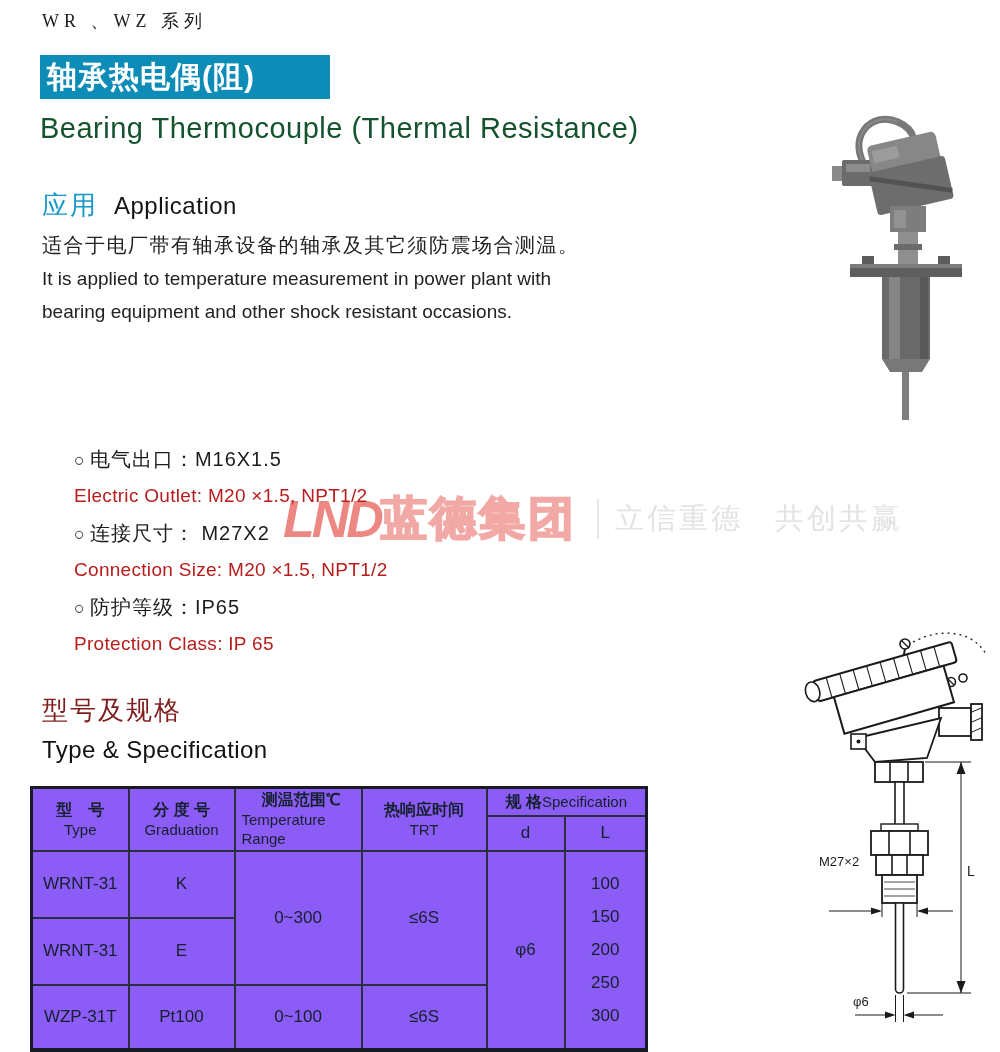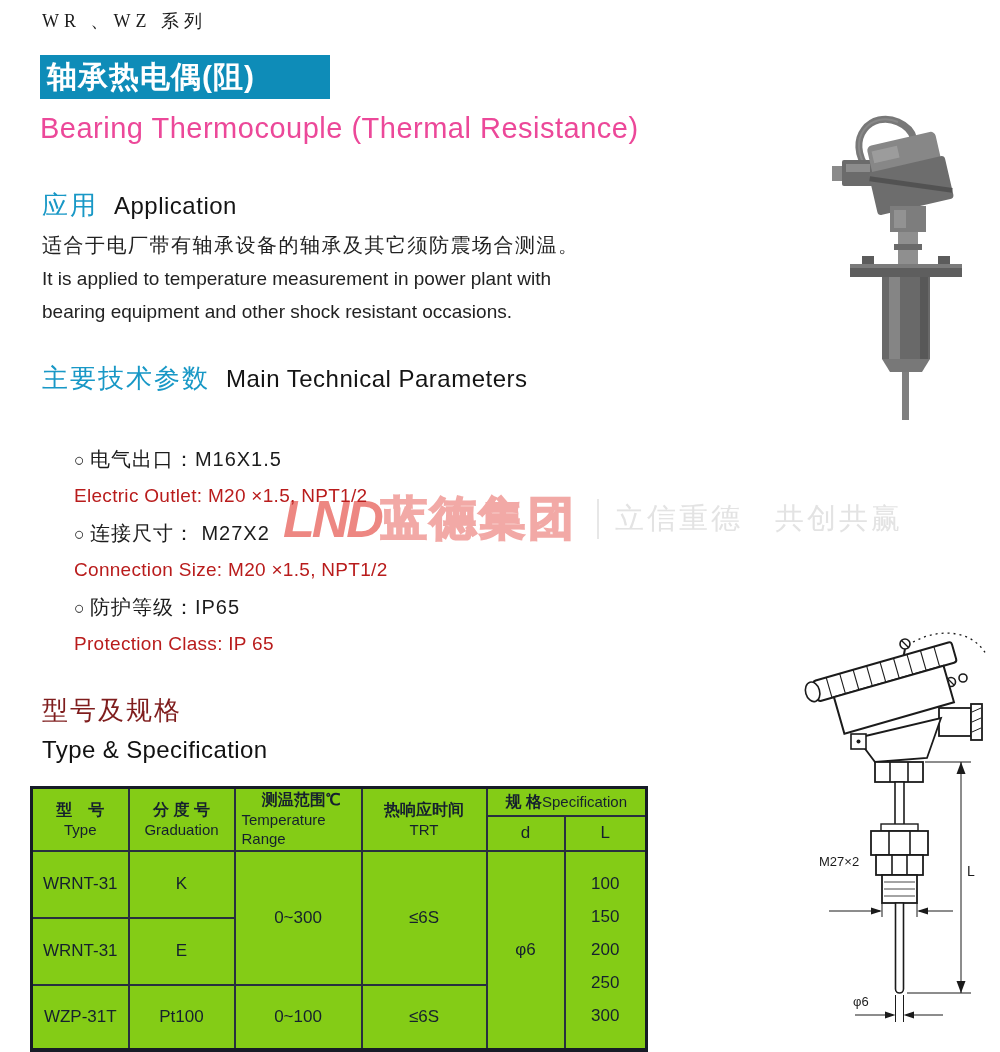--- a/index.html
+++ b/index.html
@@ -8,21 +8,21 @@
   .page { position:relative; width:1000px; height:1052px; background:#fff; overflow:hidden; }
 
   .series { position:absolute; left:42px; top:9px; font-family:Liberation Serif, serif;
             font-size:18px; letter-spacing:5px; color:#1a1a1a; }
 
   .banner { position:absolute; left:40px; top:55px; width:290px; height:44px;
             background:#0e8cb8; color:#ffffff; font-weight:bold; font-size:30px;
             line-height:44px; padding-left:7px; letter-spacing:1px; }
 
   .title-en { position:absolute; left:40px; top:112px; font-size:29px; font-weight:500;
-              color:#ec4899; letter-spacing:0.5px; white-space:nowrap; }
+              color:#14532d; letter-spacing:0.5px; white-space:nowrap; }
 
   .sec-head { position:absolute; left:42px; white-space:nowrap; }
   .sec-head .zh { color:#1898c6; font-size:26px; letter-spacing:2px; }
   .sec-head .en { color:#141414; font-size:24px; margin-left:16px; letter-spacing:0.5px; }
   .app-head { top:188px; }
   .param-head { top:361px; }
 
   .app-body { position:absolute; left:42px; top:229px; line-height:33px; z-index:2; }
   .app-body .line { display:block; font-size:19px; color:#222; }
   .app-body .zh-line { font-size:20px; letter-spacing:1.5px; }
@@ -39,21 +39,21 @@
             opacity:0.8; letter-spacing:-3px; margin-right:0; }
   .wm-cn { font-size:46px; font-weight:bold; letter-spacing:3px; color:#fbeeee;
            -webkit-text-stroke:2px #f2a9a6; }
   .wm-sep { display:inline-block; width:2px; height:40px; background:#e7e7e7; margin:0 16px 0 20px; }
   .wm-slogan { font-size:29px; color:#e3e3e3; letter-spacing:3px; }
 
   .spec-head-zh { position:absolute; left:42px; top:693px; color:#7f1d1d; font-size:26px; letter-spacing:2px; }
   .spec-head-en { position:absolute; left:42px; top:736px; color:#111; font-size:24px; letter-spacing:0.4px; }
 
   table.spec { position:absolute; left:30px; top:786px; border-collapse:collapse;
-               table-layout:fixed; background:#84cc16; }
+               table-layout:fixed; background:#8b5cf6; }
   table.spec td { border:2px solid #28303f; text-align:center; vertical-align:middle;
                   font-size:17px; color:#15202e; overflow:hidden; }
   table.spec { border:3px solid #161b26; border-bottom-width:5px; }
   .hzh { font-weight:bold; font-size:16px; display:block; line-height:20px; }
   .hen { font-size:15px; display:block; line-height:19px; }
   .left-pad { text-align:left !important; padding-left:6px;margin-top:13px; }
   .lens { display:flex; flex-direction:column; justify-content:center; height:100%; }
   .lens div { line-height:33px; font-size:17px; }
 
   svg text { font-family:"Liberation Sans", sans-serif; }
@@ -76,23 +76,20 @@
   <div class="sec-head app-head">
     <span class="zh">应用</span><span class="en">Application</span>
   </div>
 
   <div class="app-body">
     <span class="line zh-line">适合于电厂带有轴承设备的轴承及其它须防震场合测温。</span>
     <span class="line">It is applied to temperature measurement in power plant with</span>
     <span class="line">bearing equipment and other shock resistant occasions.</span>
   </div>
 
-  <div class="sec-head param-head">
-    <span class="zh">主要技术参数</span><span class="en">Main Technical Parameters</span>
-  </div>
 
   <div class="watermark">
     <span class="wm-lnd">LND</span>
     <span class="wm-cn">蓝德集团</span>
     <span class="wm-sep"></span>
     <span class="wm-slogan">立信重德　共创共赢</span>
   </div>
 
   <div class="param-list">
     <div class="param-item">

